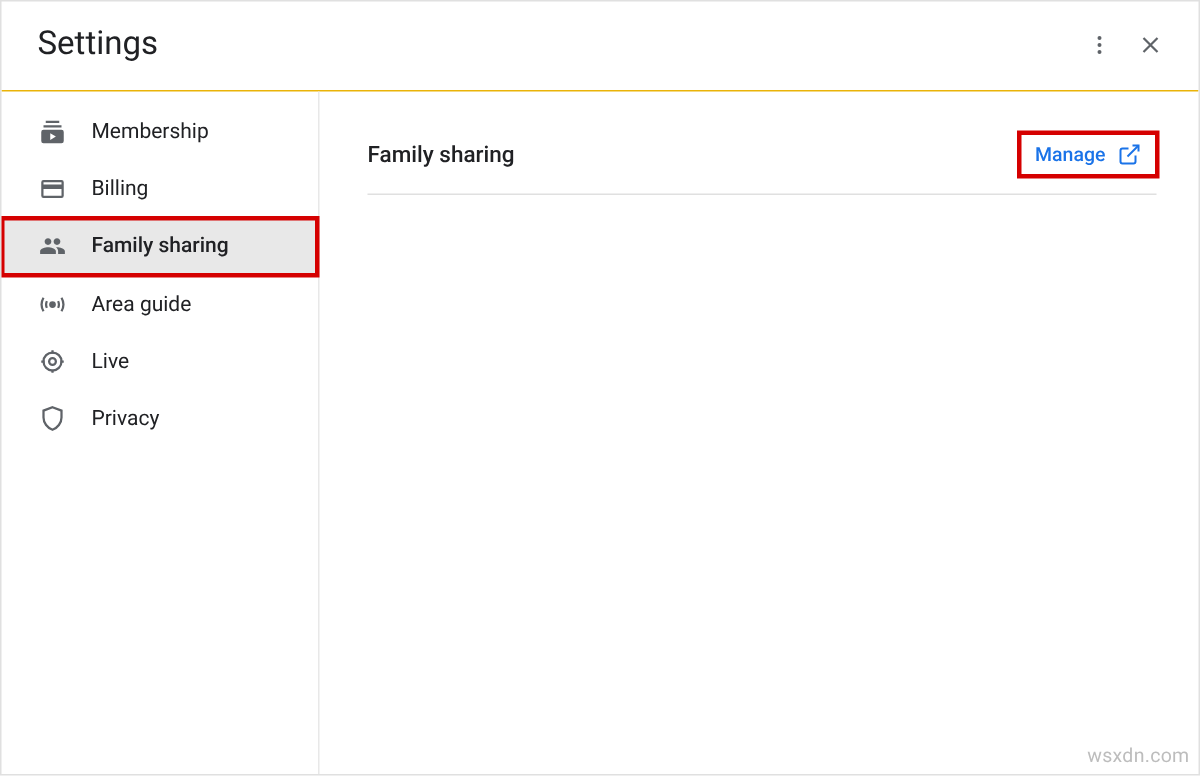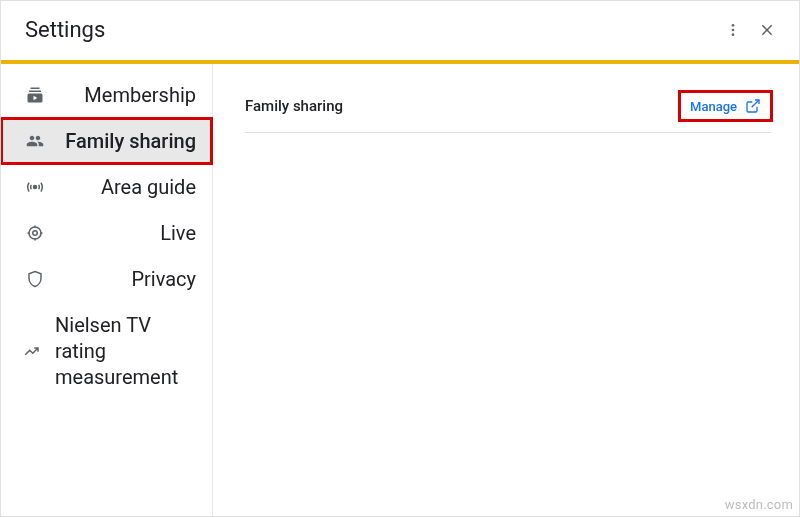--- a/index.html
+++ b/index.html
@@ -13,21 +13,21 @@
       height: 517px;
       background: #fff;
       position: relative;
       border: 1px solid #e0e0e0;
     }
     .header {
       display: flex;
       align-items: center;
       justify-content: space-between;
       padding: 16px 24px 18px 24px;
-      border-bottom: 4px solid #eab308;
+      border-bottom: 1px solid #eab308;
       gap: 35px;
     }
     .header-title {
       font-size: 22px;
       font-weight: 400;
       color: #202124;
     }
     .header-actions {
       display: flex;
       align-items: center;
@@ -48,22 +48,21 @@
       width: 212px;
       border-right: 1px solid #e8e8e8;
       padding-top: 8px;
     }
     .sidebar-item {
       display: flex;
       align-items: center;
       padding: 10px 16px 10px 22px;
       cursor: pointer;
       color: #202124;
-      font-size: 20px;
-      justify-content: space-between;
+      font-size: 14px;
     }
     .sidebar-item .icon {
       width: 24px;
       display: flex;
       align-items: center;
       justify-content: center;
       margin-right: 14px;
       color: #5f6368;
     }
     .sidebar-item.active {
@@ -146,20 +145,28 @@
 <div class="container">
   <div class="sidebar" id="sidebar">
       <div class="sidebar-item">
         <span class="icon">
           <svg width="18" height="18" viewBox="0 0 24 24">
             <path fill="#5f6368" d="M20 8H4V6h16v2zm-2-6H6v2h12V2zm4 10v8a2 2 0 0 1-2 2H4a2 2 0 0 1-2-2v-8a2 2 0 0 1 2-2h16a2 2 0 0 1 2 2zm-12 1v6l5-3-5-3z"></path>
           </svg>
         </span>
         <span class="label">Membership</span>
       </div>
+      <div class="sidebar-item">
+        <span class="icon">
+          <svg width="18" height="18" viewBox="0 0 24 24">
+            <path fill="#5f6368" d="M20 4H4a2 2 0 0 0-2 2v12a2 2 0 0 0 2 2h16a2 2 0 0 0 2-2V6a2 2 0 0 0-2-2zm0 14H4v-6h16v6zm0-10H4V6h16v2z"></path>
+          </svg>
+        </span>
+        <span class="label">Billing</span>
+      </div>
       <div class="sidebar-item active highlighted">
         <span class="icon">
           <svg width="18" height="18" viewBox="0 0 24 24">
             <path fill="#5f6368" d="M16 11c1.66 0 2.99-1.34 2.99-3S17.66 5 16 5s-3 1.34-3 3 1.34 3 3 3zm-8 0c1.66 0 2.99-1.34 2.99-3S9.66 5 8 5 5 6.34 5 8s1.34 3 3 3zm0 2c-2.33 0-7 1.17-7 3.5V19h14v-2.5c0-2.33-4.67-3.5-7-3.5zm8 0c-.29 0-.62.02-.97.05 1.16.84 1.97 1.97 1.97 3.45V19h6v-2.5c0-2.33-4.67-3.5-7-3.5z"></path>
           </svg>
         </span>
         <span class="label">Family sharing</span>
       </div>
       <div class="sidebar-item">
         <span class="icon">
@@ -184,28 +191,20 @@
         </span>
         <span class="label">Live</span>
       </div>
       <div class="sidebar-item">
         <span class="icon">
           <svg width="18" height="18" viewBox="0 0 24 24">
             <path fill="none" stroke="#5f6368" stroke-width="2" d="M12 2l8 3v6c0 5-3.5 9.5-8 11-4.5-1.5-8-6-8-11V5l8-3z"></path>
           </svg>
         </span>
         <span class="label">Privacy</span>
-      </div>
-      <div class="sidebar-item">
-        <span class="icon">
-          <svg width="18" height="18" viewBox="0 0 24 24">
-            <path fill="none" stroke="#5f6368" stroke-width="2" d="M3 17l6-6 4 4 7-7M15 8h5v5"></path>
-          </svg>
-        </span>
-        <span class="label">Nielsen TV rating measurement</span>
       </div>
     </div>
 
   <div class="main">
     <div class="section-row">
       <div class="section-title">Family sharing</div>
       <div class="manage-link highlighted">
         <span>Manage</span>
         <span>
           <svg width="16" height="16" viewBox="0 0 24 24" fill="none" stroke="#1a73e8" stroke-width="2">

